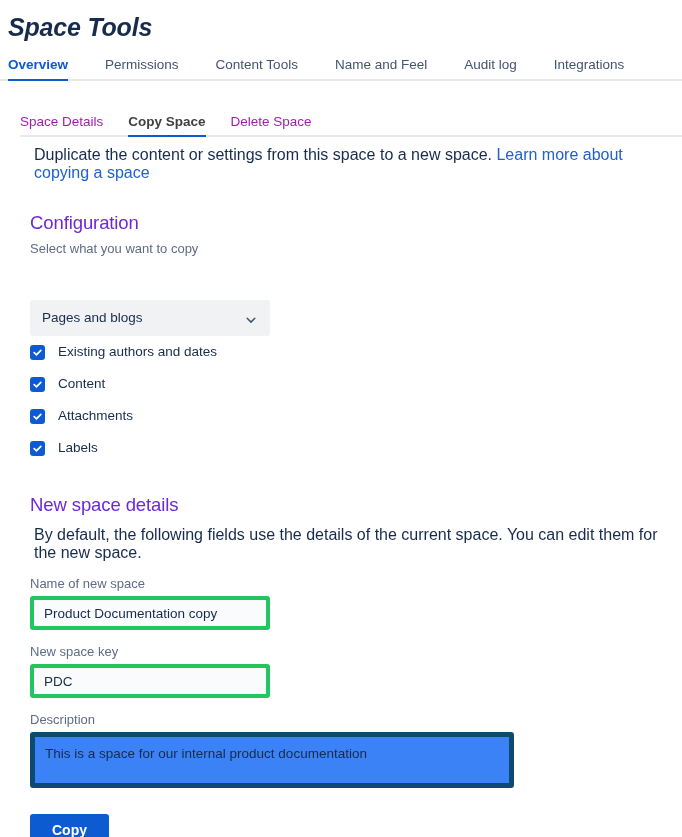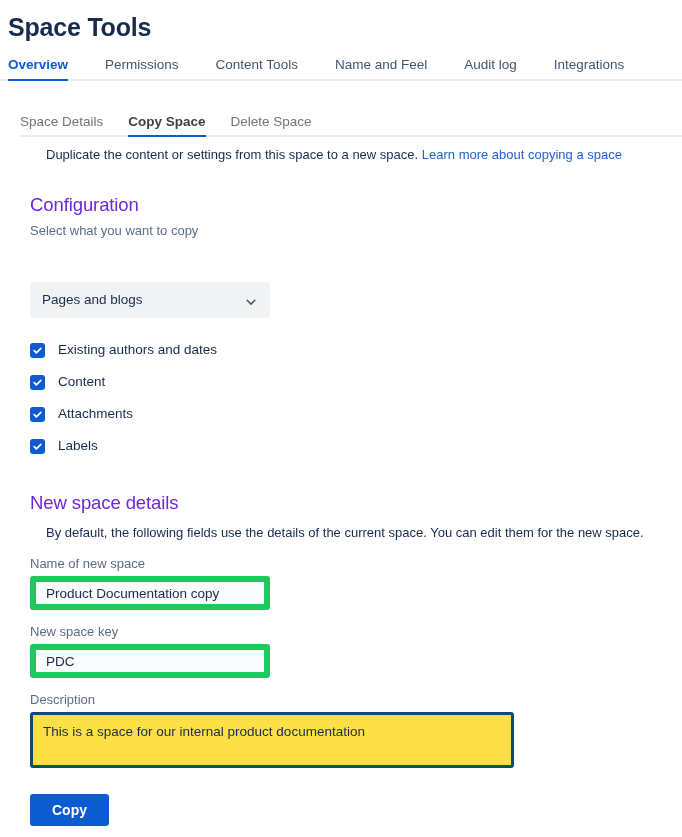--- a/index.html
+++ b/index.html
@@ -19,20 +19,21 @@
 
   
   .page-title {
     font-size: 25px;
     font-weight: 600;
     letter-spacing: -0.2px;
     color: #172B4D;
     margin: 0;
     padding: 10px 0 0 8px;
     line-height: 34px;
+    font-style: italic;
   }
 
   
   .primary-tabs {
     display: flex;
     align-items: flex-end;
     gap: 13px;
     padding: 10px 0 0 8px;
     position: relative;
   }
@@ -83,21 +84,21 @@
     content: "";
     position: absolute;
     left: 20px;
     right: 0;
     bottom: 0;
     height: 2px;
     background: #E9E9EE;
   }
   .stab {
     font-size: 13.5px;
-    color: #737373;
+    color: #a21caf;
     padding: 2px 0 7px 0;
     margin-right: 25px;
     cursor: pointer;
     position: relative;
     white-space: nowrap;
     line-height: 17px;
   }
   .stab.active {
     color: #404040;
     font-weight: 600;
@@ -119,23 +120,23 @@
   }
   h2.section-title {
     font-size: 21px;
     font-weight: 600;
     color: #172B4D;
     margin: 36px 0 0 0;
     line-height: 26px;
     letter-spacing: -0.1px;
   }
   .lead {
-    font-size: 13px;
-    color: #172B4D;
-    margin: 9px 0 0 16px;
+    font-size: 16px;
+    color: #172B4D;
+    margin: 9px 0 0 4px;
     line-height: 18px;
   }
   .lead a {
     color: #2060CF;
     text-decoration: none;
   }
   h3.sub-title {
     font-size: 18.5px;
     font-weight: 400;
     color: #6d28d9;
@@ -173,21 +174,20 @@
     right: 13px;
     top: 50%;
     transform: translateY(-50%);
     width: 12px;
     height: 12px;
     display: block;
   }
 
   
   .checkbox-list {
-    margin-top: 16px;
     text-align: right;
   }
   .cb-row {
     display: flex;
     align-items: center;
     height: 32px;
     cursor: pointer;
   }
   .cb-box {
     width: 15px;
@@ -204,36 +204,36 @@
   .cb-label {
     font-size: 13.5px;
     color: #172B4D;
     line-height: 18px;
   }
 
   
   .text-input {
     width: 240px;
     height: 34px;
-    border: 6px solid #22c55e;
+    border: 4px solid #22c55e;
     border-radius: 3px;
     background: #FAFBFC;
     font-family: "Liberation Sans", sans-serif;
     font-size: 13.5px;
     color: #172B4D;
     padding: 0 10px;
     outline: none;
     display: block;
   }
   .textarea-input {
     width: 484px;
     height: 56px;
-    border: 3px solid #0c4a6e;
-    border-radius: 3px;
-    background: #fde047;
+    border: 5px solid #0c4a6e;
+    border-radius: 3px;
+    background: #3b82f6;
     font-family: "Liberation Sans", sans-serif;
     font-size: 13.5px;
     color: #172B4D;
     padding: 8px 10px;
     outline: none;
     resize: none;
     display: block;
     line-height: 18px;
     overflow: hidden;
   }

